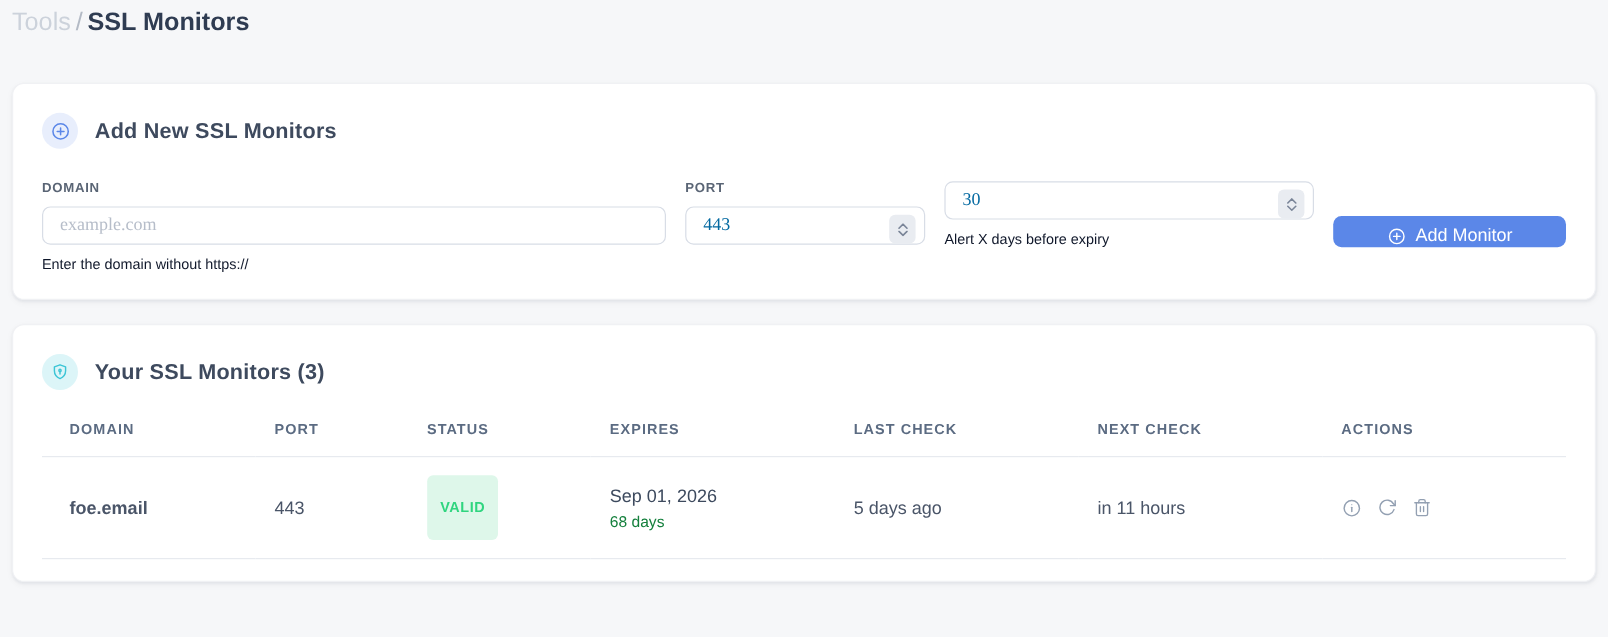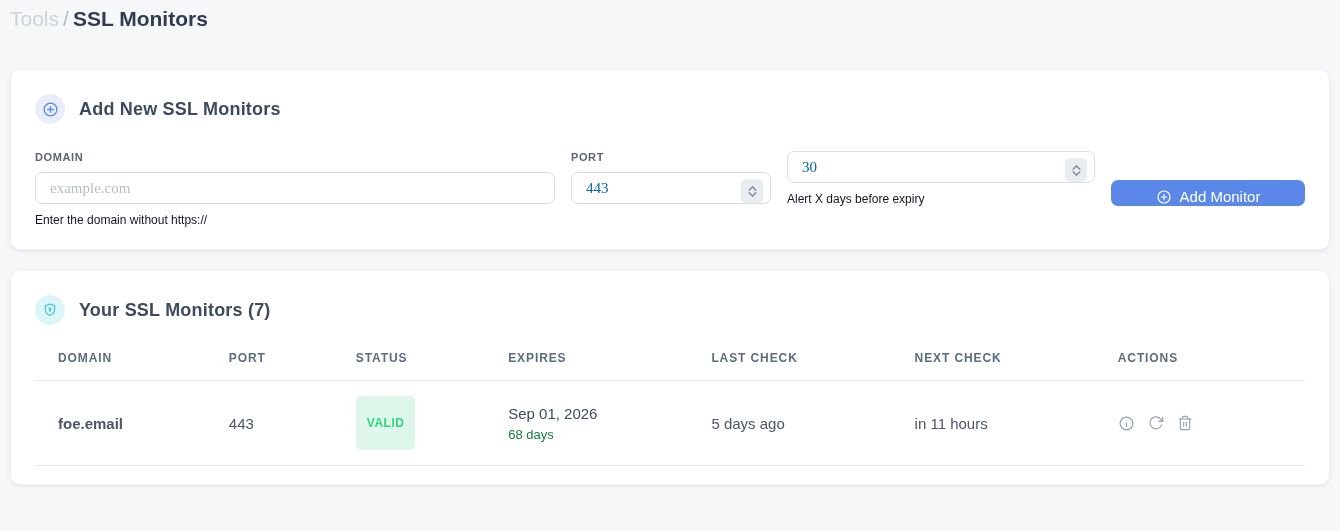--- a/index.html
+++ b/index.html
@@ -175,21 +175,21 @@
 
   <section class="card card-monitors">
     <div class="card-header">
       <span class="icon-badge cyan">
         <svg width="16" height="16" viewBox="0 0 24 24" fill="none" stroke="currentColor" stroke-width="1.8" stroke-linecap="round" stroke-linejoin="round">
           <path d="M12 3l7 2.6v4.9c0 4.6-3 8.1-7 9.7-4-1.6-7-5.1-7-9.7V5.6z"></path>
           <circle cx="12" cy="10" r="1.4"></circle>
             <path d="M12 11.4v3"></path>
         </svg>
       </span>
-      <h2 class="card-title">Your SSL Monitors (7)</h2>
+      <h2 class="card-title">Your SSL Monitors (3)</h2>
     </div>
 
     <table class="monitors-table">
       <thead>
         <tr>
           <th class="col-domain">DOMAIN</th>
           <th class="col-port">PORT</th>
           <th class="col-status">STATUS</th>
           <th class="col-expires">EXPIRES</th>
           <th class="col-last">LAST CHECK</th>

